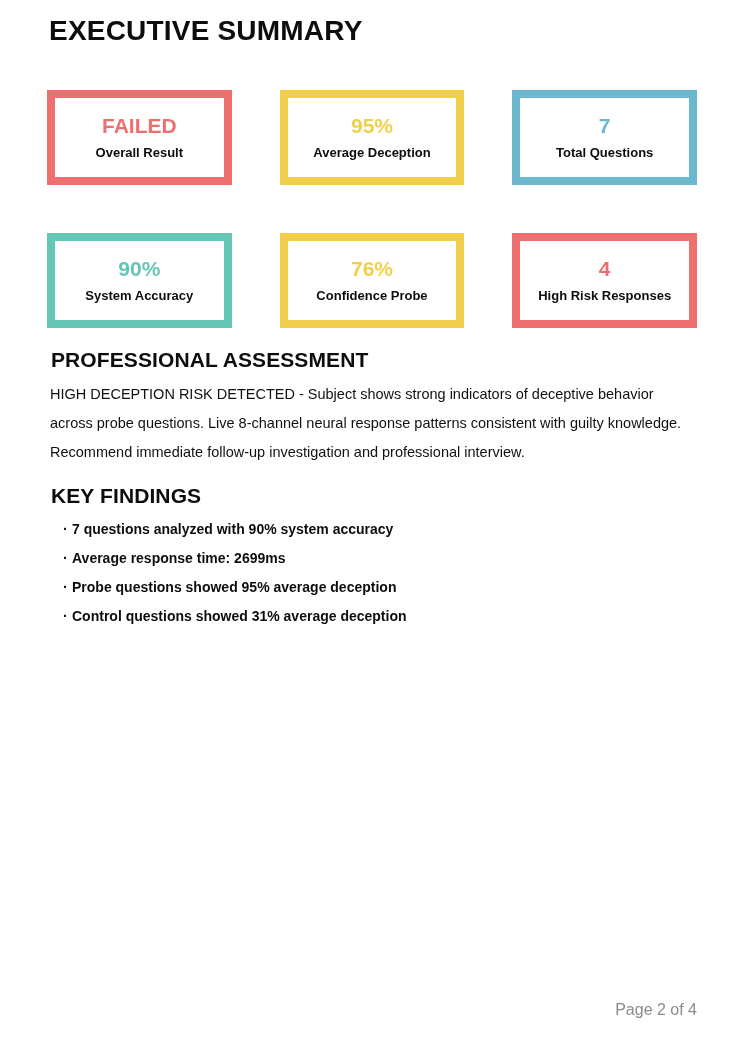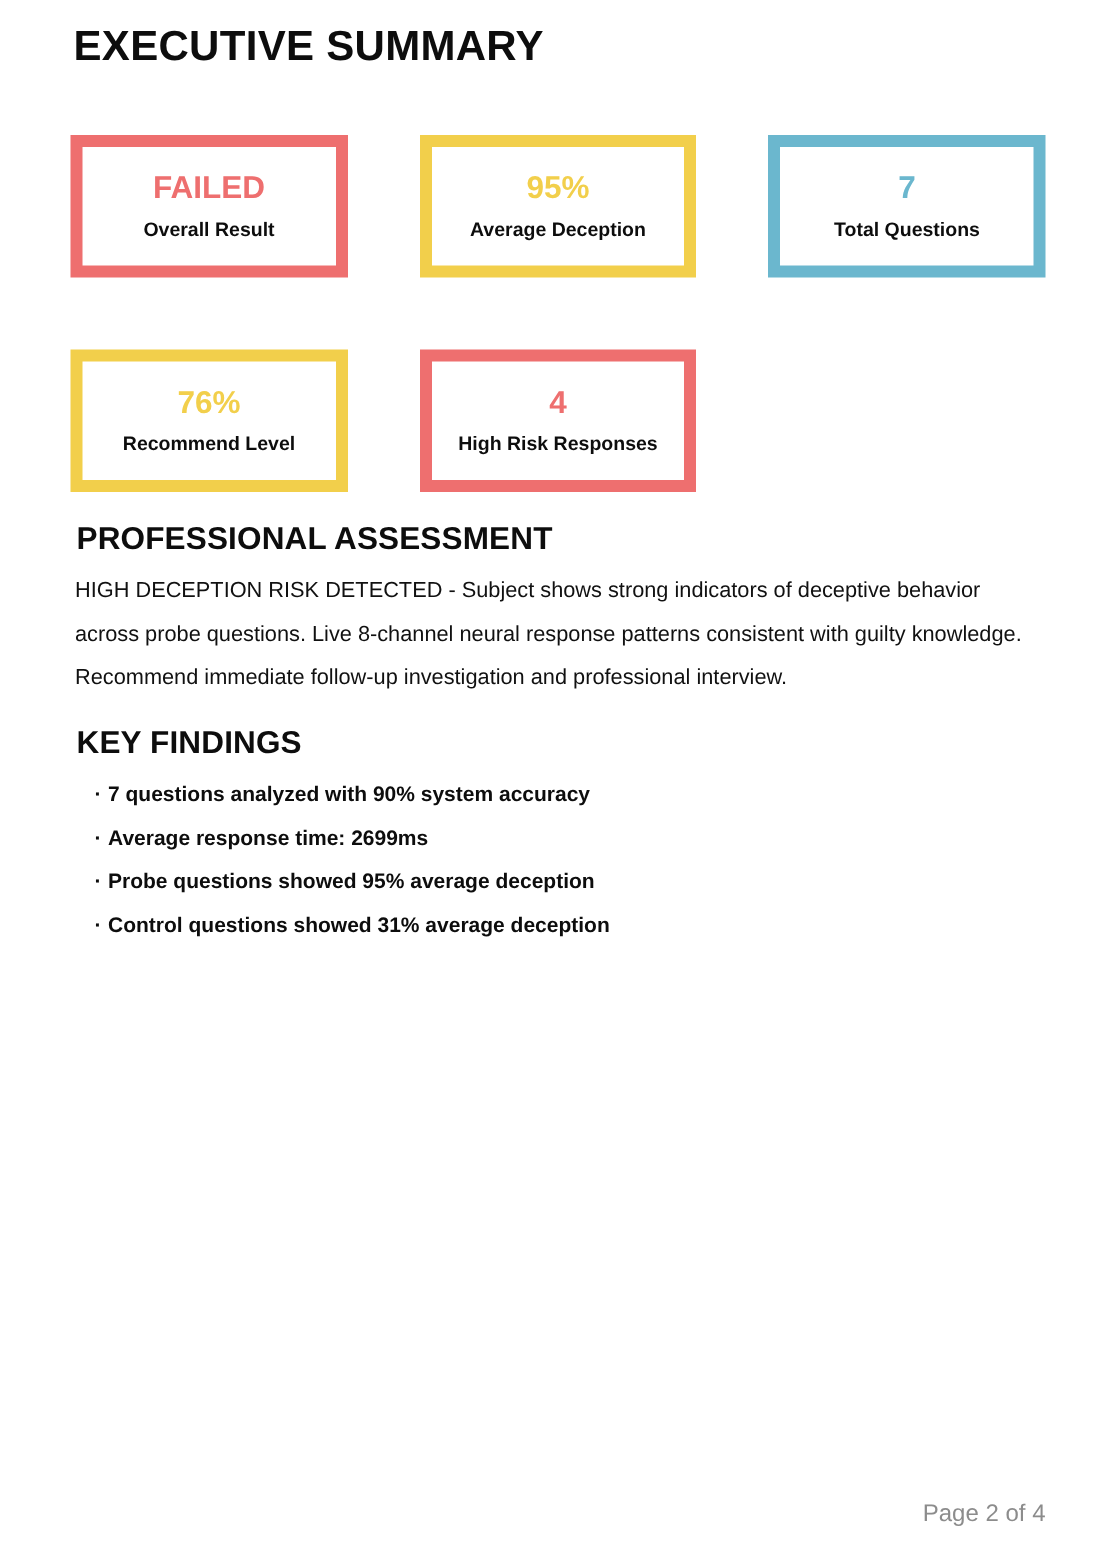--- a/index.html
+++ b/index.html
@@ -84,23 +84,27 @@
       <div class="stat-label">Overall Result</div>
     </div>
     <div class="stat-card" style="--c: #F2CF4B;">
       <div class="stat-value">95%</div>
       <div class="stat-label">Average Deception</div>
     </div>
     <div class="stat-card" style="--c: #6BB7CE;">
       <div class="stat-value">7</div>
       <div class="stat-label">Total Questions</div>
     </div>
+    <div class="stat-card" style="--c: #66C6B6;">
+      <div class="stat-value">90%</div>
+      <div class="stat-label">System Accuracy</div>
+    </div>
     <div class="stat-card" style="--c: #F2CF4B;">
       <div class="stat-value">76%</div>
-      <div class="stat-label">Recommend Level</div>
+      <div class="stat-label">Confidence Probe</div>
     </div>
     <div class="stat-card" style="--c: #EE6F6F;">
       <div class="stat-value">4</div>
       <div class="stat-label">High Risk Responses</div>
     </div>
   </section>
 
   <h2 class="section-heading assessment-heading">PROFESSIONAL ASSESSMENT</h2>
   <p class="assessment-body">HIGH DECEPTION RISK DETECTED - Subject shows strong indicators of deceptive behavior across probe questions. Live 8-channel neural response patterns consistent with guilty knowledge. Recommend immediate follow-up investigation and professional interview.</p>
 

